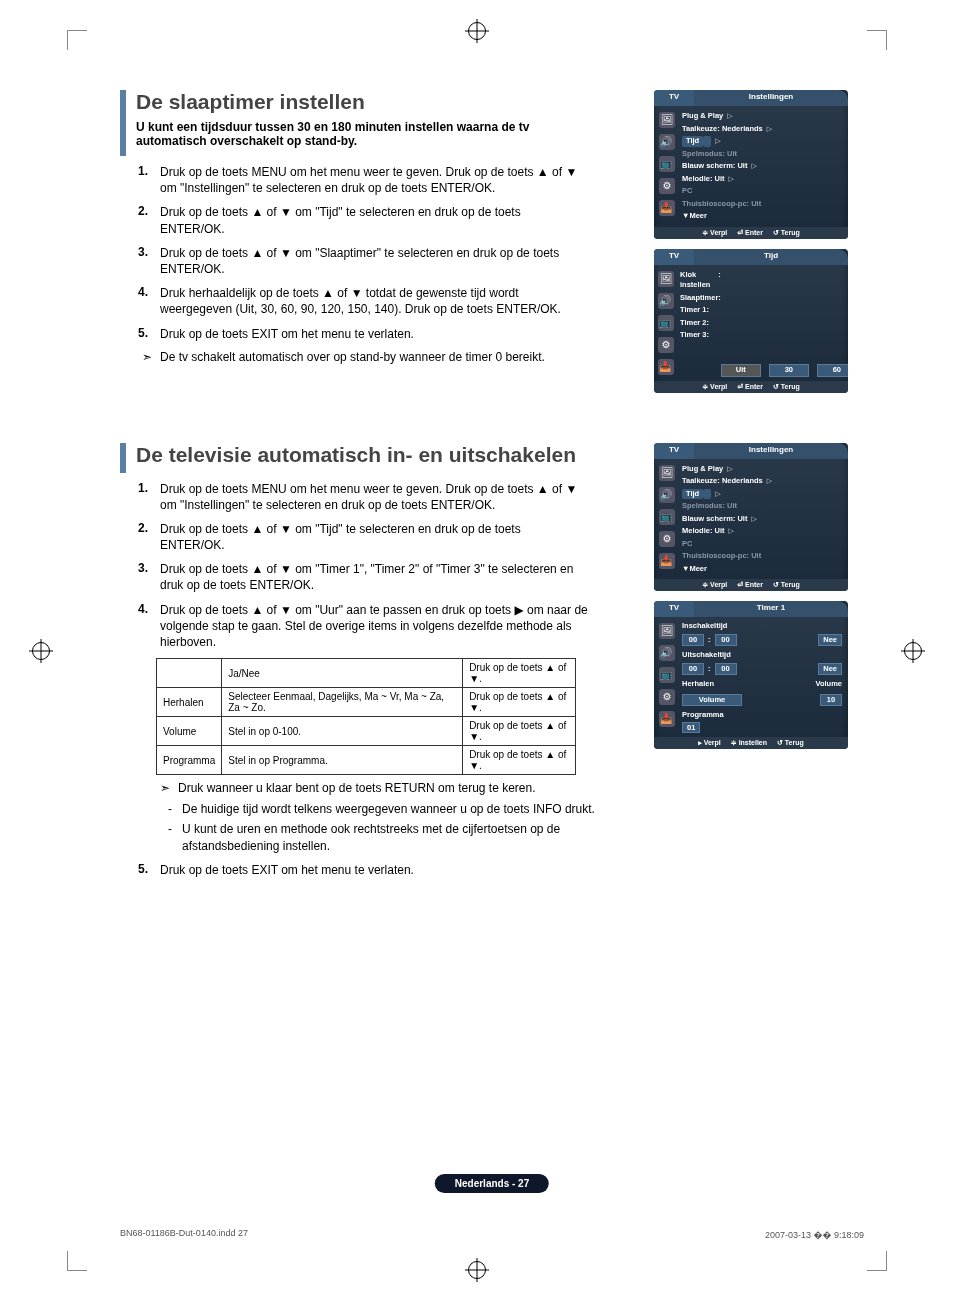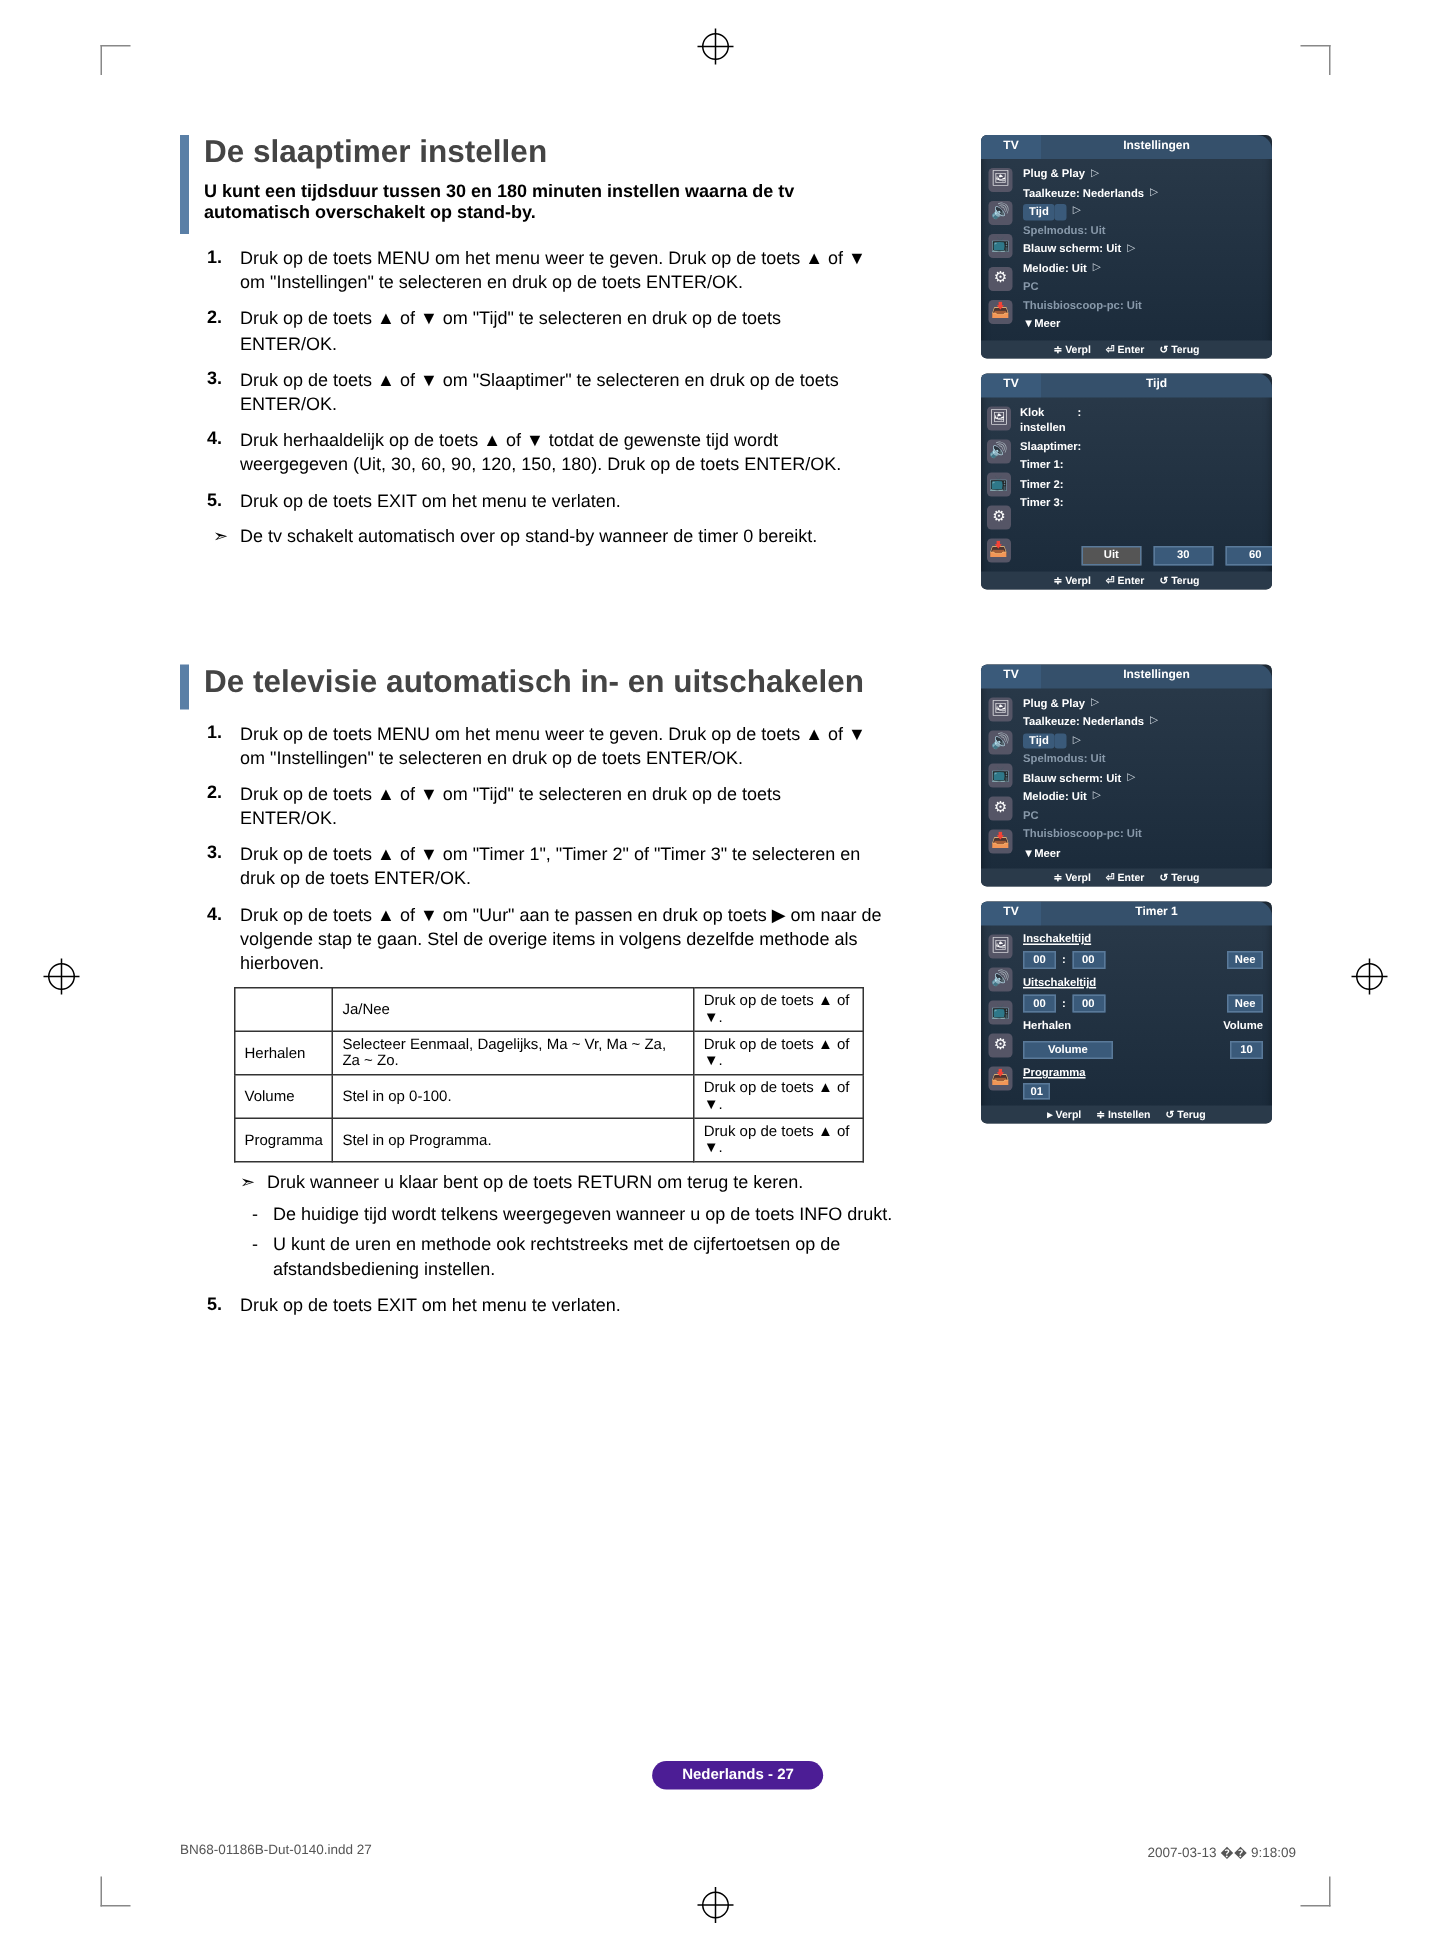--- a/index.html
+++ b/index.html
@@ -161,21 +161,21 @@
     width: 40px;
     text-align: center;
     font-weight: bold;
     font-size: 7.5px;
     border: 1px solid #5a7a9a;
     margin: -1px 8px 0 0;
   }
   .osd-list .opt.sel { background: #555; }
 
   .timer-block { font-size: 7.5px; font-weight: bold; }
-  .timer-label { margin-bottom: 2px; text-decoration: underline; }
+  .timer-label { margin-bottom: 2px; }
   .time-row { display: flex; align-items: center; gap: 4px; margin-bottom: 4px; }
   .time-box {
     background: #3a5a7a;
     border: 1px solid #5a7a9a;
     padding: 0 4px;
     min-width: 22px;
     text-align: center;
   }
 
   
@@ -190,21 +190,21 @@
     padding: 3px 6px;
     text-align: left;
     font-weight: normal;
   }
 
   .page-badge {
     position: absolute;
     bottom: 18px;
     left: 50%;
     transform: translateX(-50%);
-    background: #4c1d95;
+    background: #0f172a;
     color: #fff;
     font-size: 10px;
     font-weight: bold;
     padding: 4px 20px;
     border-radius: 10px;
   }
   .footer-meta {
     position: absolute;
     bottom: -30px;
     left: 0; right: 0;
@@ -245,21 +245,21 @@
         <li class="step">
             <span class="step-num">2.</span>
             <span class="step-body">Druk op de toets ▲ of ▼ om "Tijd" te selecteren en druk op de toets ENTER/OK.</span>
           </li>
         <li class="step">
             <span class="step-num">3.</span>
             <span class="step-body">Druk op de toets ▲ of ▼ om "Slaaptimer" te selecteren en druk op de toets ENTER/OK.</span>
           </li>
         <li class="step">
             <span class="step-num">4.</span>
-            <span class="step-body">Druk herhaaldelijk op de toets ▲ of ▼ totdat de gewenste tijd wordt weergegeven (Uit, 30, 60, 90, 120, 150, 180). Druk op de toets ENTER/OK.</span>
+            <span class="step-body">Druk herhaaldelijk op de toets ▲ of ▼ totdat de gewenste tijd wordt weergegeven (Uit, 30, 60, 90, 120, 150, 140). Druk op de toets ENTER/OK.</span>
           </li>
         <li class="step">
             <span class="step-num">5.</span>
             <span class="step-body">Druk op de toets EXIT om het menu te verlaten.</span>
           </li>
       </ol>
       <div class="note">
         <span class="note-icon">➣</span>
         <span>De tv schakelt automatisch over op stand-by wanneer de timer 0 bereikt.</span>
       </div>

